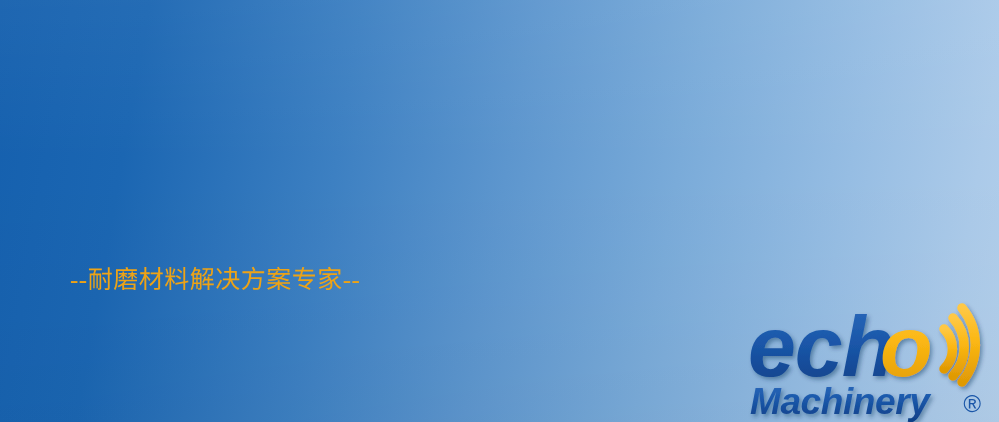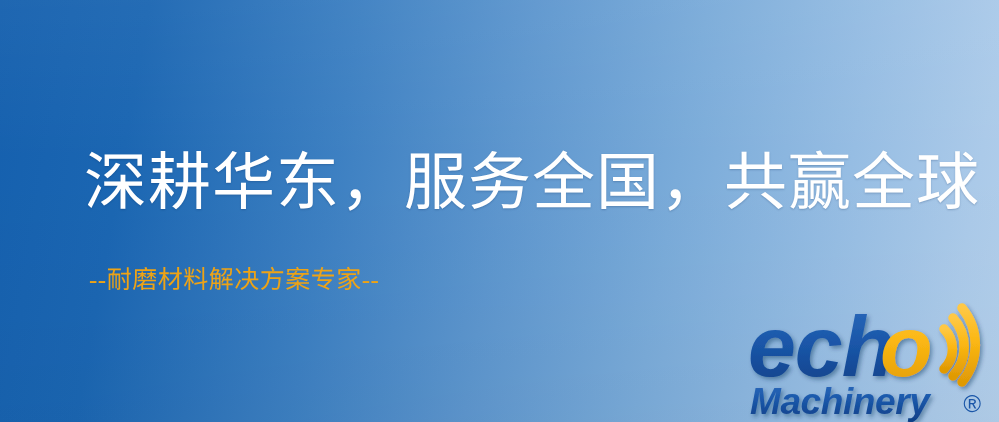--- a/index.html
+++ b/index.html
@@ -52,21 +52,21 @@
     letter-spacing: 1px;
     color: #ffffff;
     white-space: nowrap;
     text-shadow: 0 1px 2px rgba(10,45,90,0.25);
     z-index: 3;
   }
 
   
   .subtitle {
     position: absolute;
-    left: 89px;
+    left: 70px;
     top: 266px;
     margin: 0;
     font-family: "Liberation Serif", "DejaVu Serif", serif;
     font-weight: 400;
     font-size: 25px;
     line-height: 1.1;
     letter-spacing: 0.5px;
     color: #eda316;
     white-space: nowrap;
     z-index: 3;
@@ -82,21 +82,20 @@
     z-index: 4;
     font-style: italic;
   }
   .logo svg { display: block; width: 100%; height: 100%; }
 </style>
 </head>
 <body>
 
 <div id="banner">
 
-  <h1 class="headline">深耕华东，服务全国，共赢全球</h1>
 
   <p class="subtitle">--耐磨材料解决方案专家--</p>
 
   <div class="logo">
     <svg viewBox="0 0 251 130" xmlns="http://www.w3.org/2000/svg" aria-hidden="true">
       <defs>
         <linearGradient id="gBlue" x1="0" y1="0" x2="0" y2="1">
           <stop offset="0%" stop-color="#2c6bbd"></stop>
           <stop offset="48%" stop-color="#1a56a8"></stop>
           <stop offset="100%" stop-color="#103f86"></stop>

